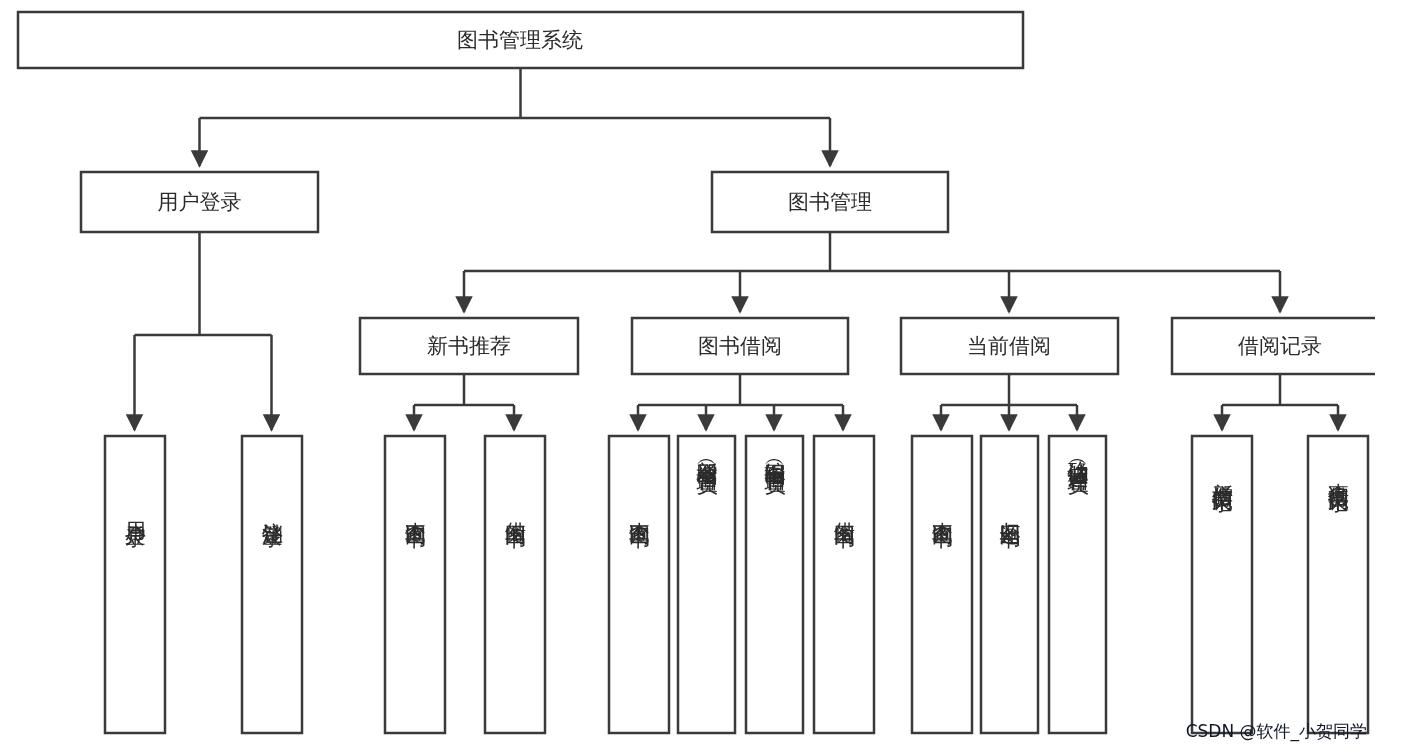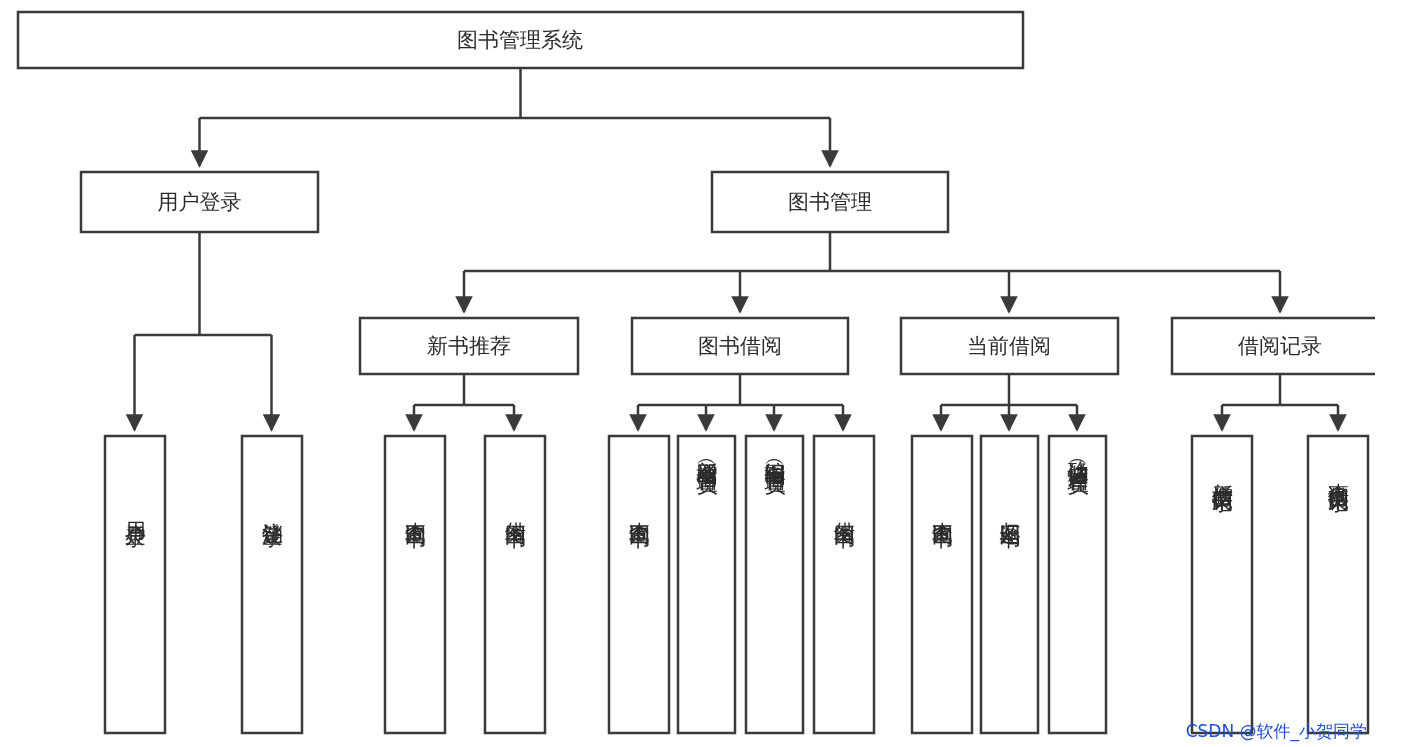--- a/index.html
+++ b/index.html
@@ -62,21 +62,21 @@
     color: #2b2b2b;
     letter-spacing: 2px;
     white-space: nowrap;
   }
   #watermark {
     position: absolute;
     right: 8px;
     bottom: 4px;
     font-family: "DejaVu Sans", "Liberation Sans", sans-serif;
     font-size: 17px;
-    color: #1d4ed8;
+    color: #0f172a;
     white-space: nowrap;
     pointer-events: none;
   }
 </style>
 </head>
 <body>
 
 <div id="diagram-root">
 
   <svg id="tree-svg" viewBox="0 0 1405 747">

